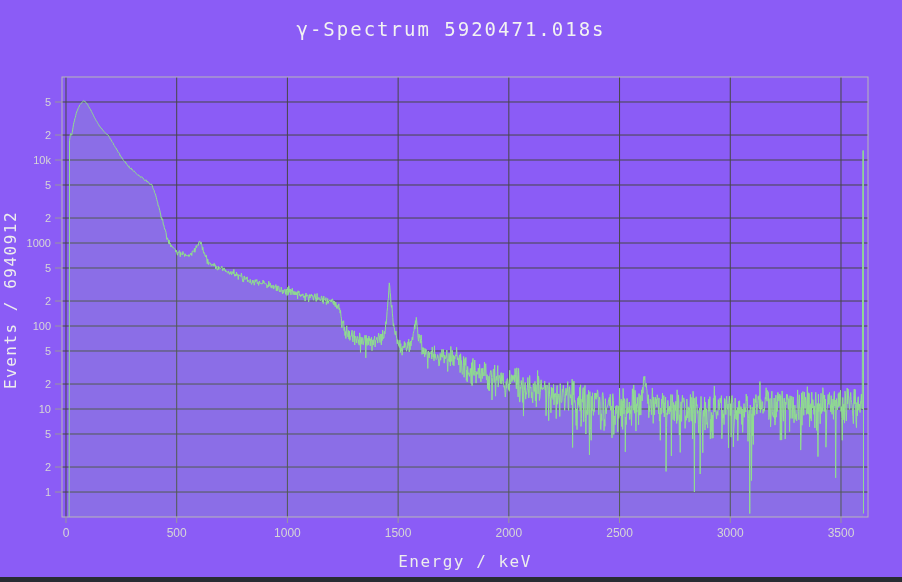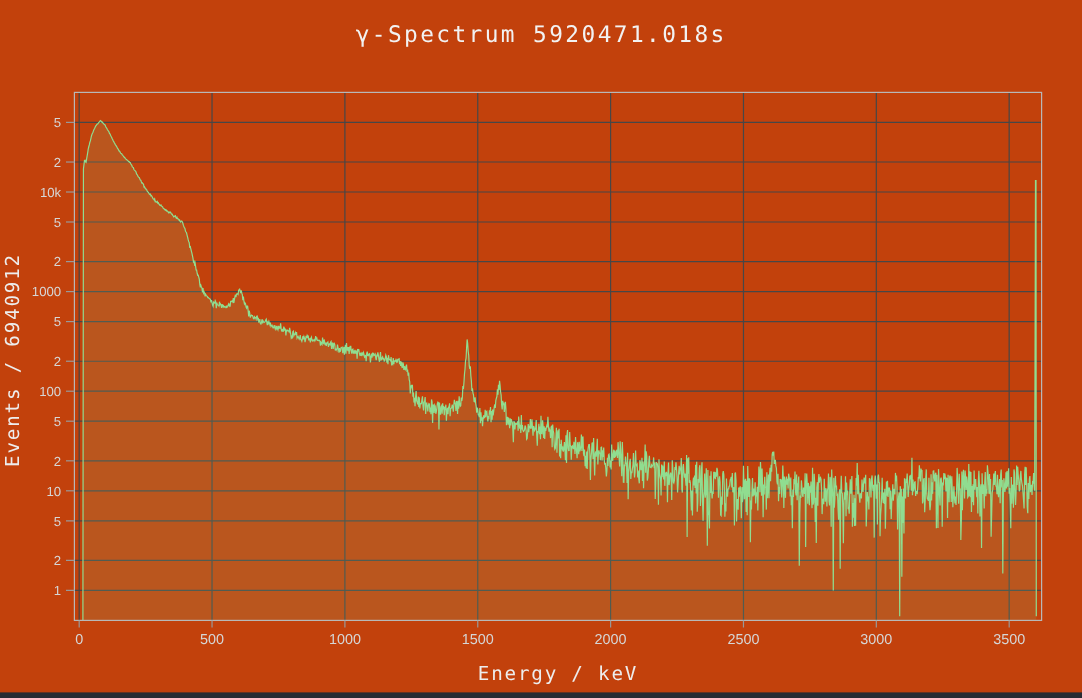--- a/index.html
+++ b/index.html
@@ -1,16 +1,16 @@
 <!DOCTYPE html>
 <html><head>
 <meta charset="utf-8">
 <style>
   html,body{margin:0;padding:0;background:#000;}
-  #page{position:relative;width:902px;height:582px;background:#c2410c;overflow:hidden;
+  #page{position:relative;width:902px;height:582px;background:#8b5cf6;overflow:hidden;
         font-family:"DejaVu Sans Mono","Liberation Mono",monospace;}
   #chart-title{position:absolute;top:18px;left:0;width:902px;text-align:center;
         color:#f2f2f2;font-size:19px;letter-spacing:2px;white-space:pre;}
   #spectrum-svg{position:absolute;top:0;left:0;}
   .ticklab{font-family:"Liberation Sans","DejaVu Sans",sans-serif;fill:#d6d6d6;}
   .axlab{font-family:"DejaVu Sans Mono","Liberation Mono",monospace;fill:#ededed;letter-spacing:1.5px;}
   #bottom-edge{position:absolute;left:0;bottom:0;width:902px;height:5px;background:#282c33;}
 </style>
 </head>
 <body>

